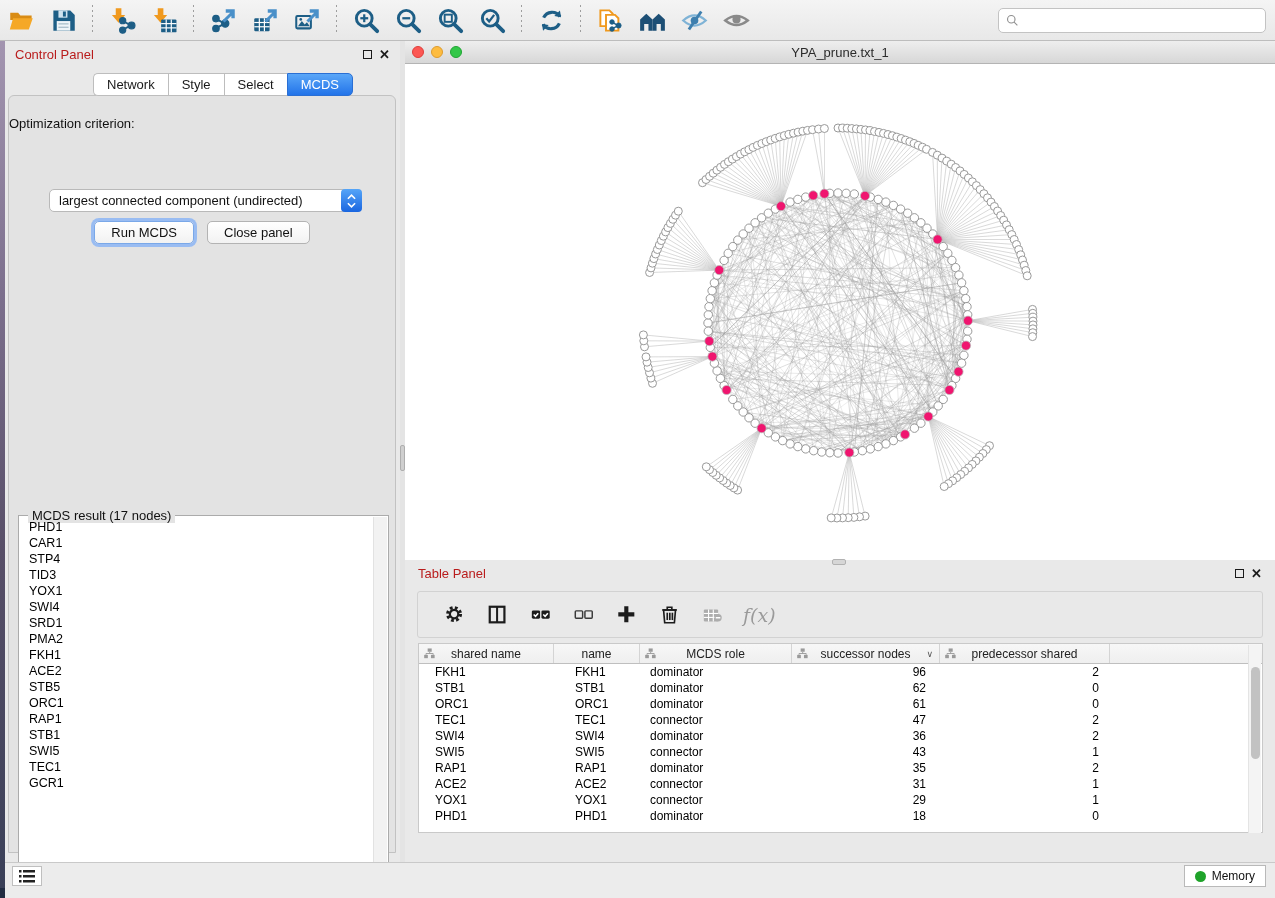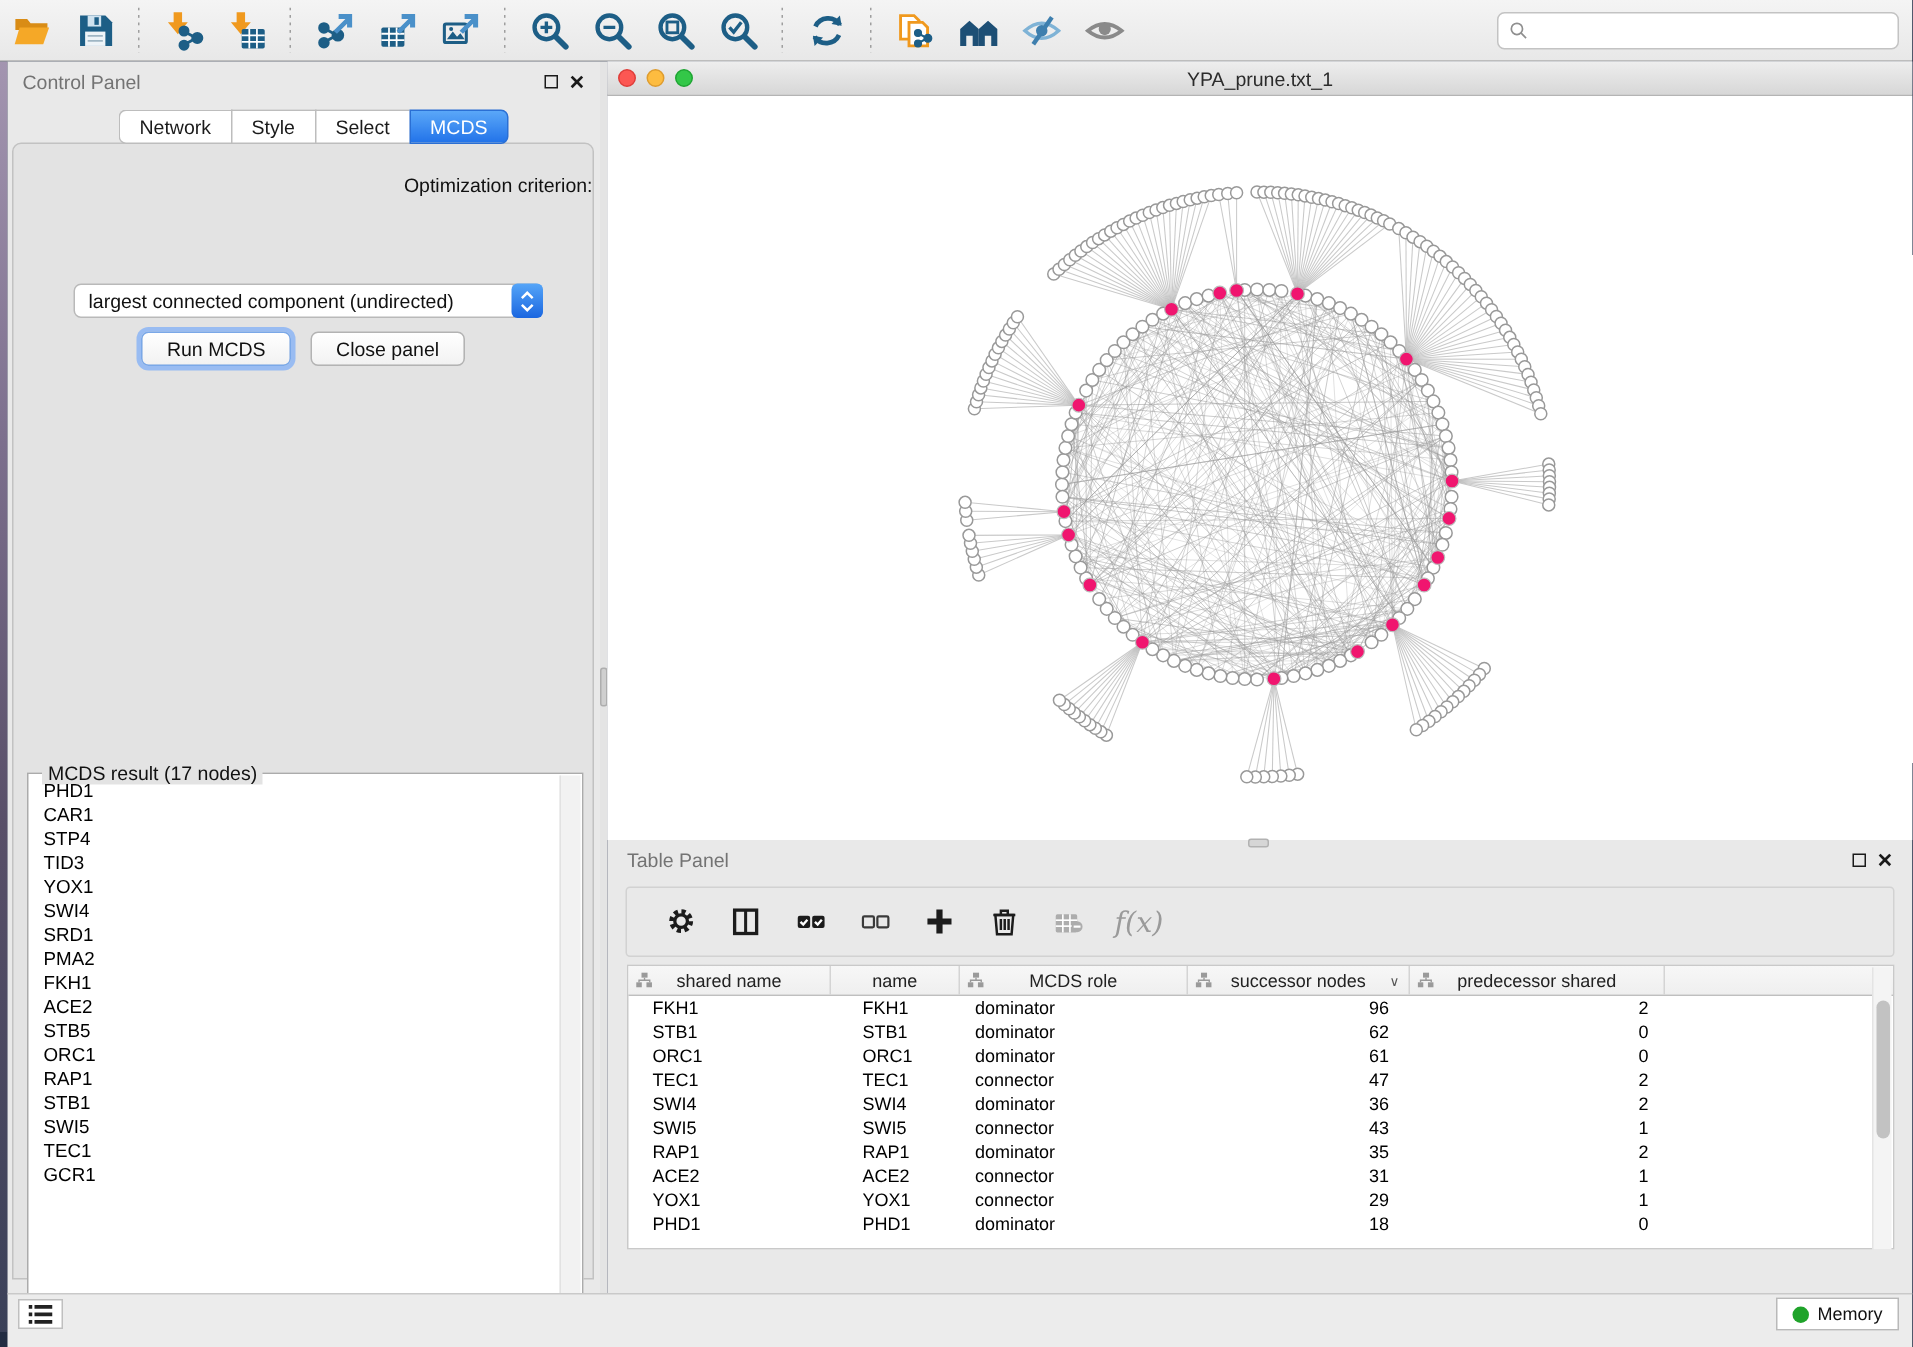--- a/index.html
+++ b/index.html
@@ -24,35 +24,35 @@
     background-image:linear-gradient(#9e9e9e 40%, rgba(0,0,0,0) 0%);
     background-size:1px 5px; background-repeat:repeat-y; }
   #toolbar-search { position:absolute; right:9px; top:8px; width:268px; height:25px;
     background:#fff; border:1px solid #c3c3c3; border-radius:5px; display:flex; align-items:center; padding-left:7px; }
   #toolbar-search svg { width:13px; height:13px; }
   #search-input { border:none; outline:none; flex:1; height:20px; font-size:12px; background:transparent; }
 
   
   #control-panel { left:5px; top:41px; width:395px; height:821px; background:#e9e9e9; }
   .panel-titlebar { height:26px; display:flex; align-items:center; padding:0 10px; }
-  .panel-title { font-size:13px; color:#737373; }
+  .panel-title { font-size:13px; color:#b91c1c; }
   .panel-ctrls { margin-left:auto; display:flex; gap:7px; align-items:center; }
   .float-glyph { width:9px; height:9px; border:1.6px solid #1a1a1a; display:inline-block; }
   .close-glyph { font-size:13px; font-weight:bold; color:#1a1a1a; line-height:9px; }
 
-  #cp-tabs { position:absolute; left:74px; top:32px; display:flex; z-index:3; }
+  #cp-tabs { position:absolute; left:88px; top:32px; display:flex; z-index:3; }
   .cp-tab { height:23px; padding:0 13px; font-size:13px; display:flex; align-items:center;
     background:#fff; border:1px solid #bdbdbd; border-right:none; color:#1a1a1a; }
   .cp-tab:first-child { border-radius:5px 0 0 5px; }
   .cp-tab:last-child { border-radius:0 5px 5px 0; border-right:1px solid #bdbdbd; }
   .cp-tab.selected { background:linear-gradient(#5aa7f8,#2273e9); color:#fff; border-color:#2a6fd4; }
 
   #cp-content { position:absolute; left:3px; top:54px; width:388px; height:758px;
     background:#e3e3e3; border:1px solid #c2c2c2; border-radius:6px 6px 0 0; }
-  #opt-label { width:100%; text-align:right; margin-top:20px; font-size:13px; color:#111; }
+  #opt-label { width:100%; text-align:left; margin-top:20px; font-size:13px; color:#111; }
   #criterion-select { position:absolute; left:40px; top:93px; width:313px; height:23px;
     background:#fff; border:1px solid #b9b9b9; border-radius:5px;
     display:flex; align-items:center; font-size:13px; }
   #criterion-select .sel-text { padding-left:9px; flex:1; color:#111; }
   .sel-stepper { width:21px; height:23px; margin-right:-1px; border-radius:4px;
     background:linear-gradient(#55a5f8,#1a66e0); display:flex; flex-direction:column;
     align-items:center; justify-content:center; gap:2px; }
   .sel-stepper svg { width:9px; height:6px; }
   #cp-buttons { position:absolute; left:0; top:125px; width:100%; display:flex; justify-content:center; gap:13px; }
   .mac-button { height:23px; padding:0 16px; background:linear-gradient(#ffffff,#f2f2f2);

